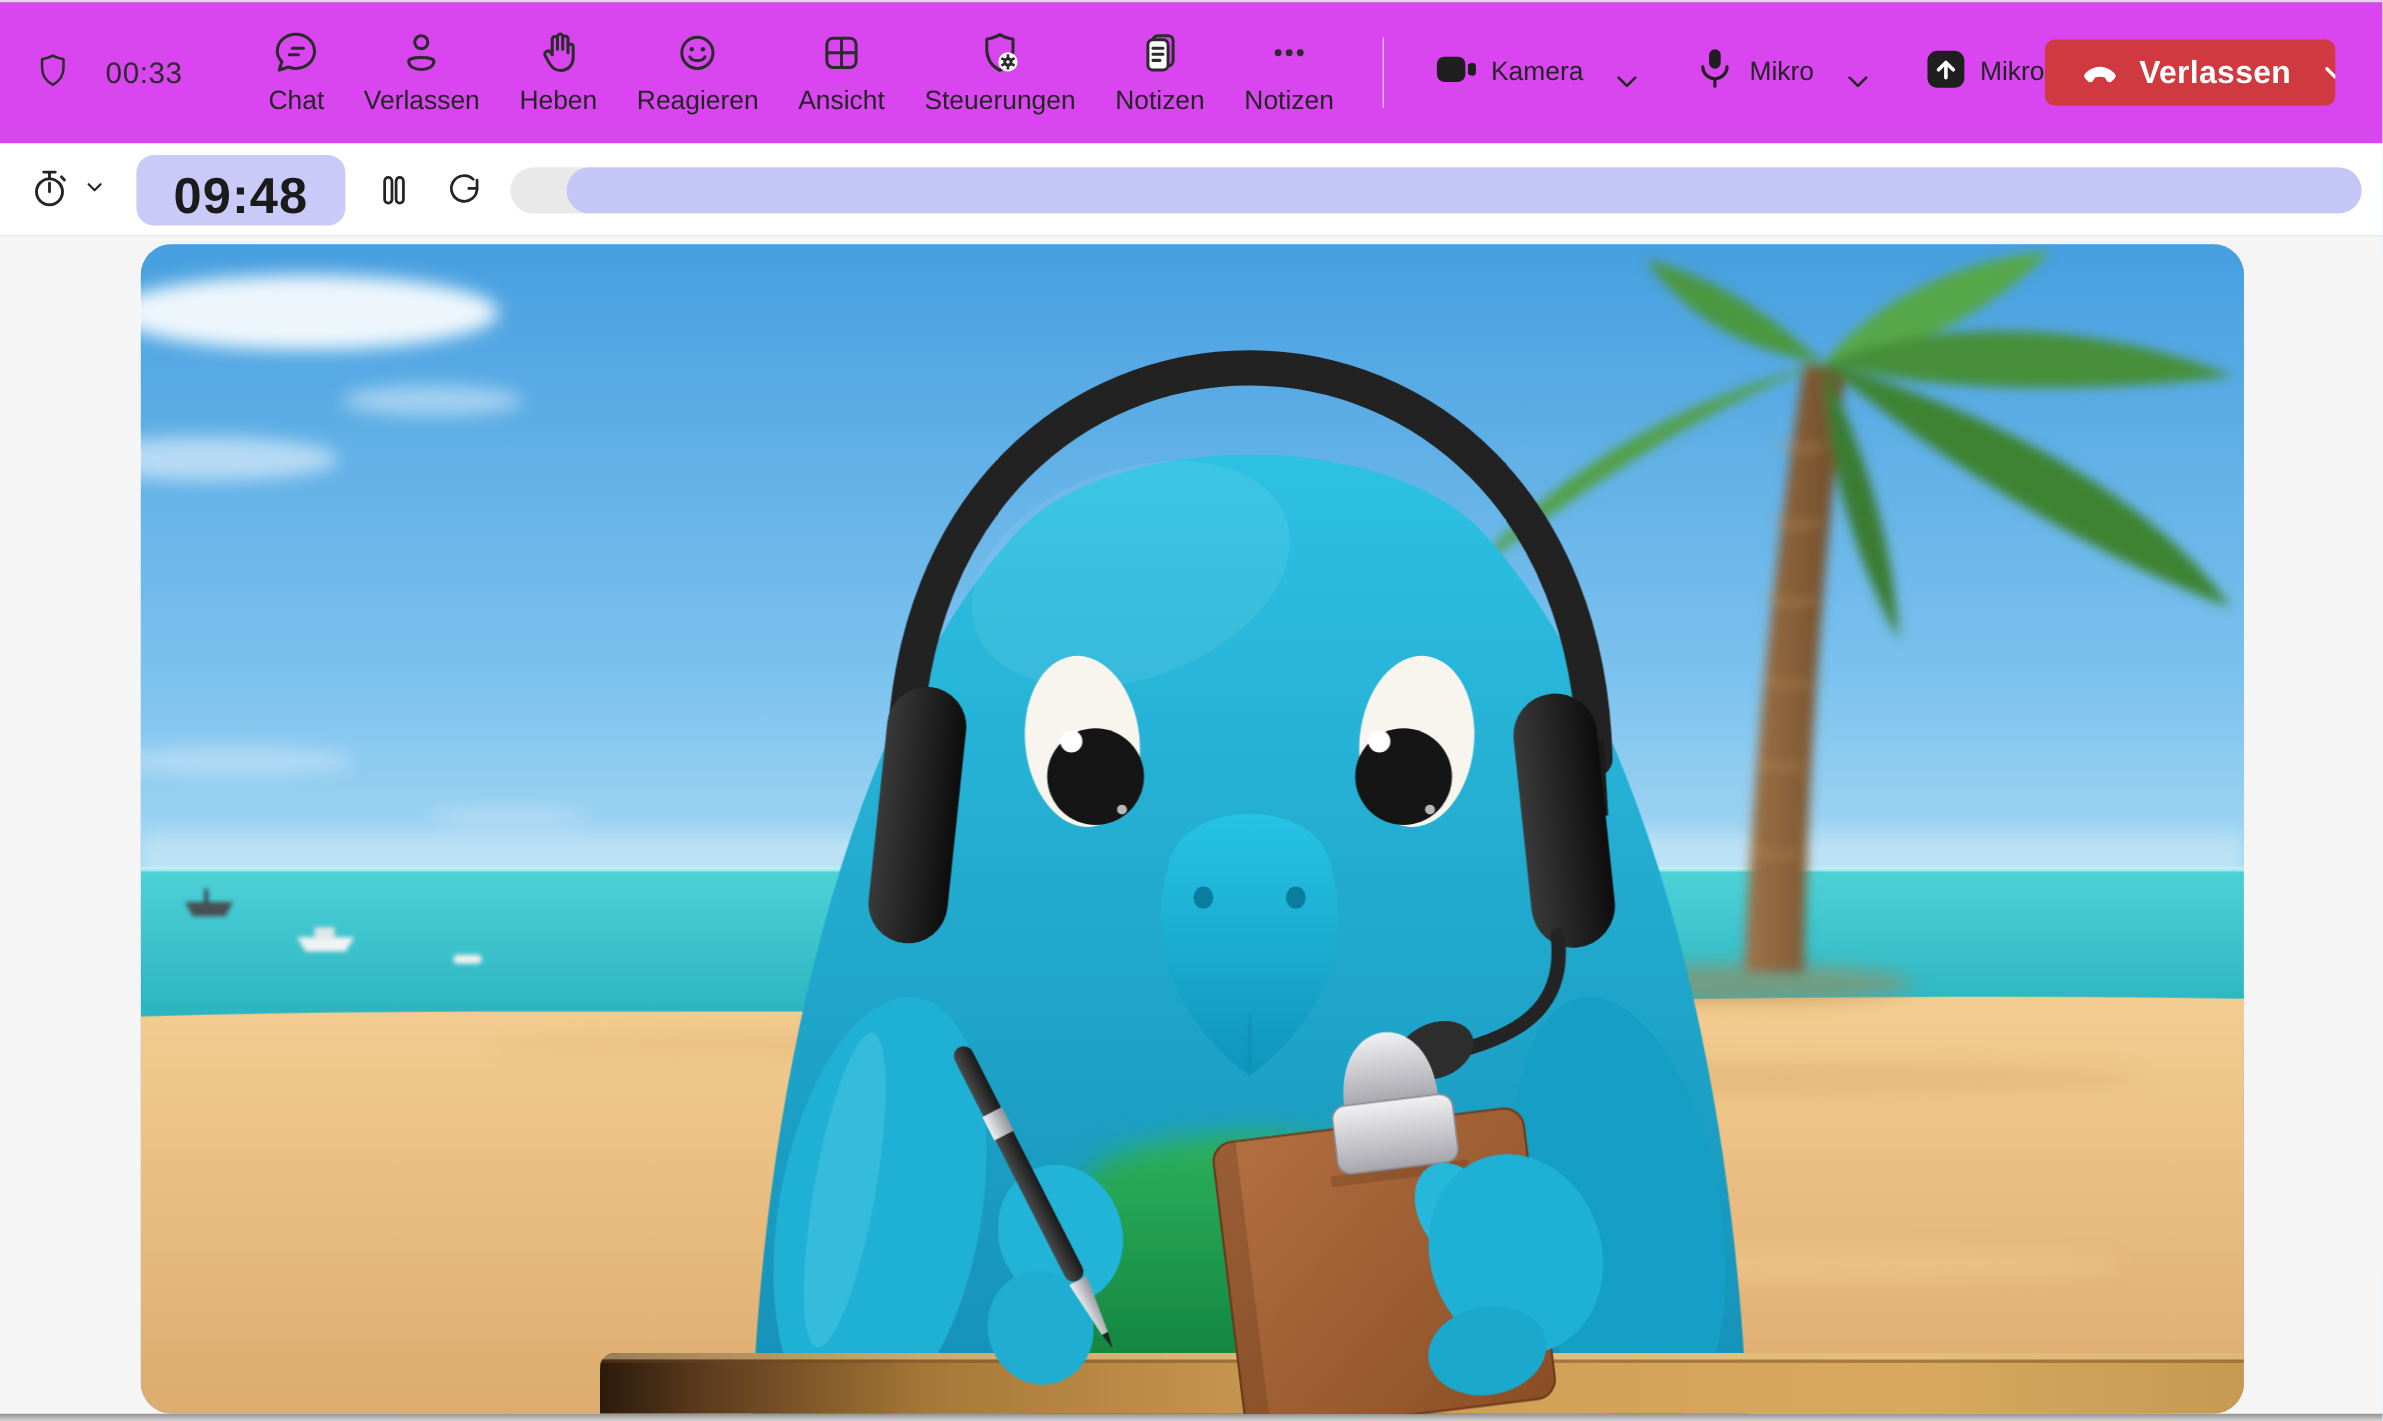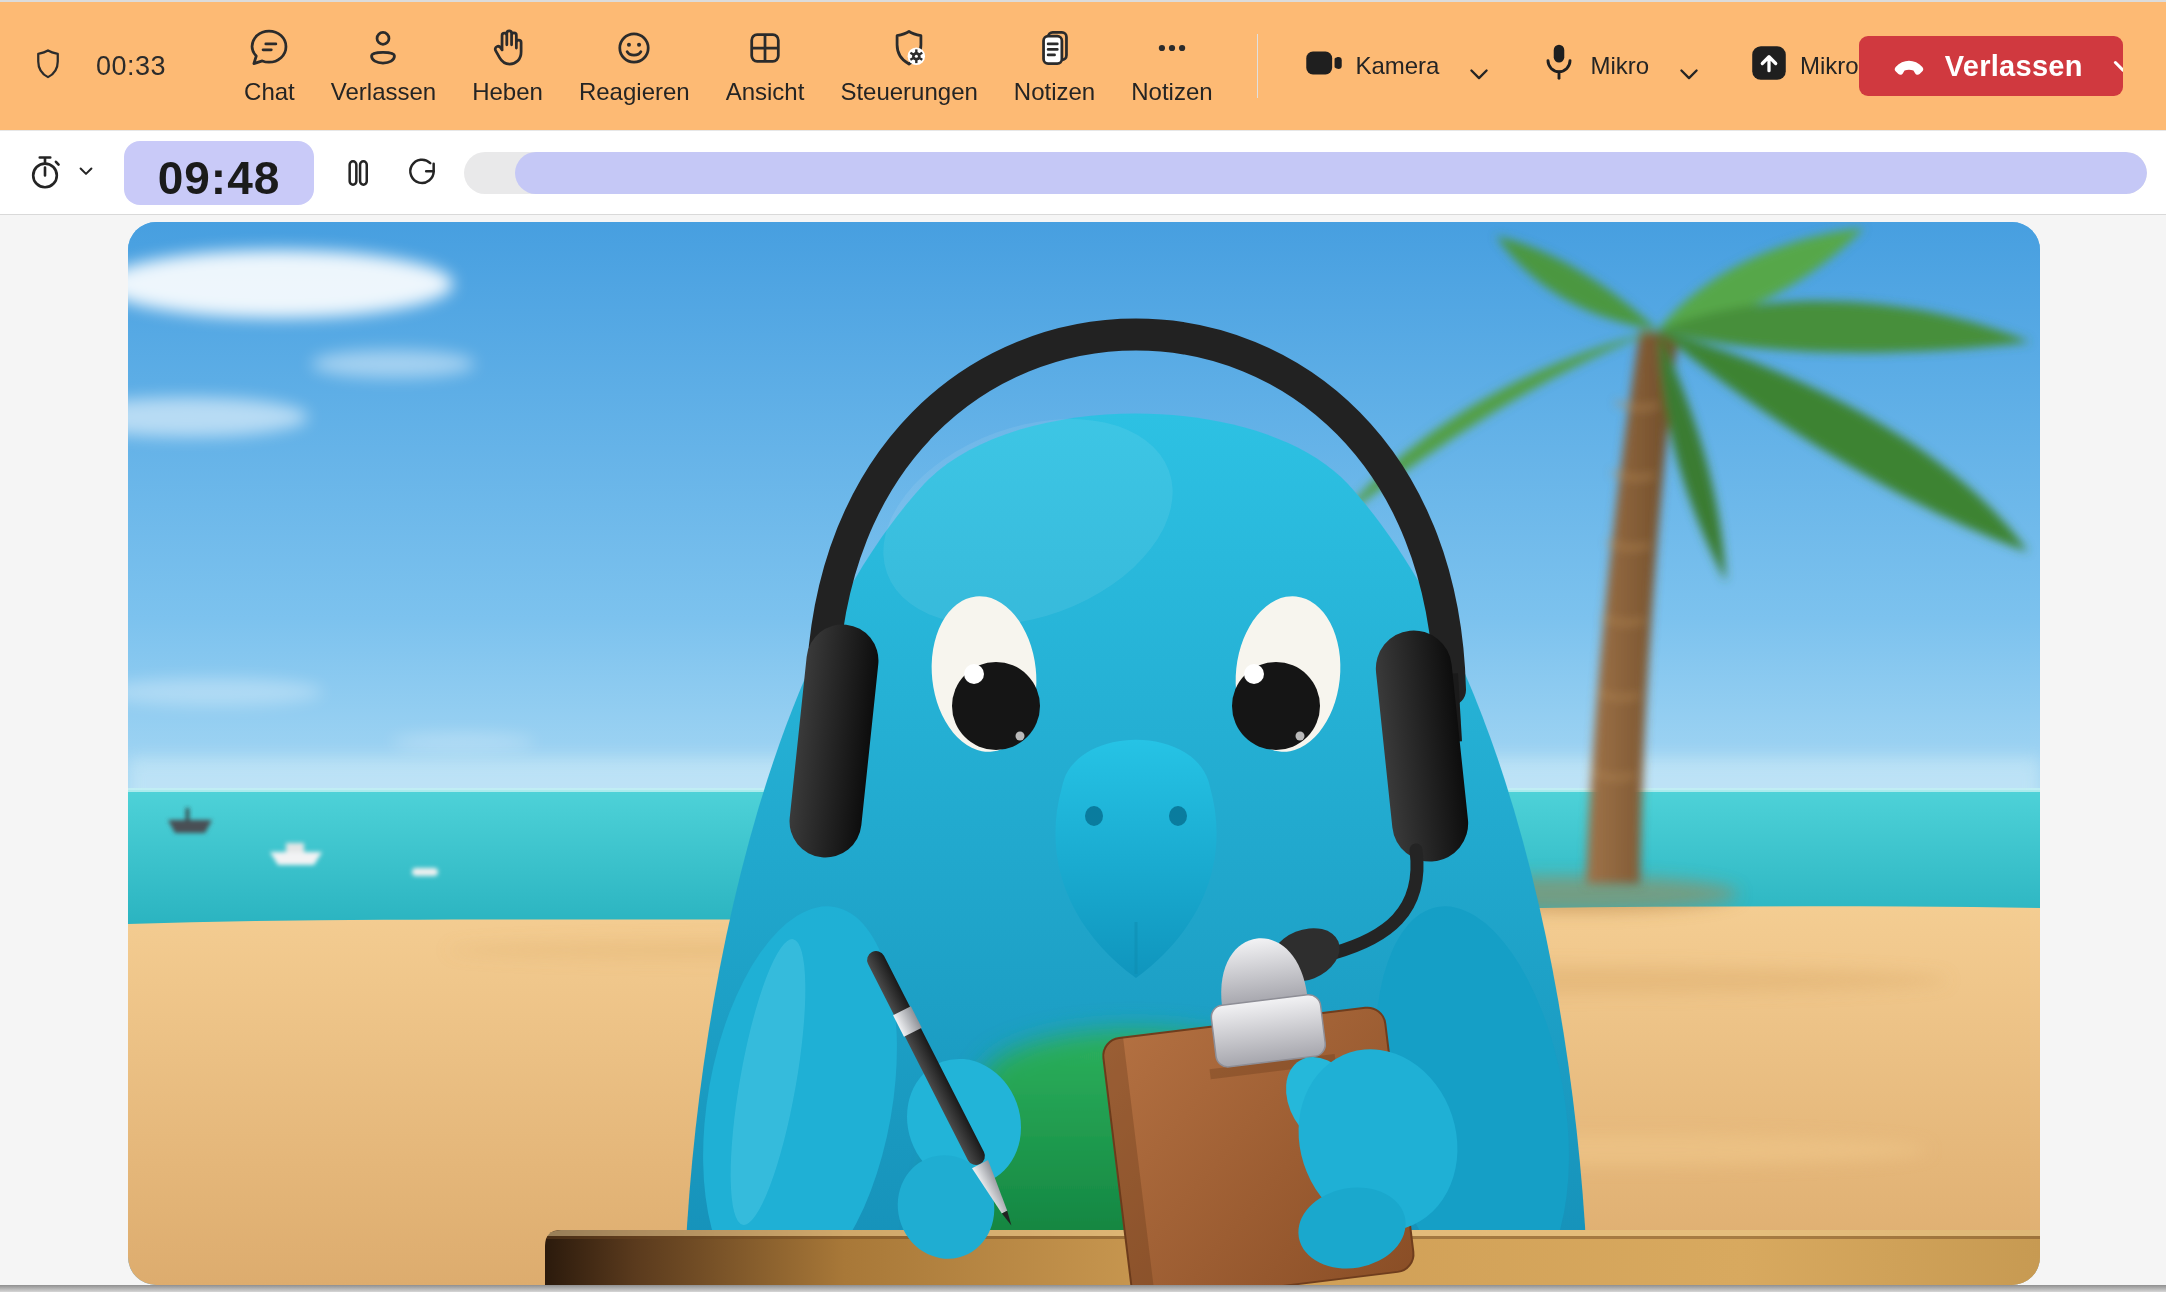--- a/index.html
+++ b/index.html
@@ -1,21 +1,21 @@
 <!DOCTYPE html>
 <html><head>
 <meta charset="utf-8">
 <style>
   * { box-sizing: border-box; margin: 0; padding: 0; }
   html,body { width:2166px; height:1292px; overflow:hidden; background:#fff;
     font-family:"Liberation Sans", sans-serif; color:#242424; }
 
   
   .topbar { height:131px; border-top:2px solid #dcdcdc; border-bottom:1px solid #e7e7e7;
-    display:flex; align-items:center; background:#fdba74; }
+    display:flex; align-items:center; background:#d946ef; }
   .left-group { display:flex; align-items:center; gap:30px; margin-left:30px; }
   .elapsed { font-size:27px; color:#2b2b2b; letter-spacing:.5px; }
   .tool-buttons { display:flex; align-items:flex-start; gap:36px; margin-left:78px; }
   .tool-btn { display:flex; flex-direction:column; align-items:center; gap:8px;
     font-size:24px; color:#242424; cursor:pointer; white-space:nowrap; }
   .tool-btn svg { display:block; }
   .vdivider { width:1px; height:64px; background:#e0e0e0; margin:0 44px 0 44px; align-self:center; }
   .device-group { display:flex; align-items:flex-start; }
   .device-btn { display:flex; flex-direction:row; align-items:center; gap:8px;
     font-size:24px; cursor:pointer; white-space:nowrap; }

